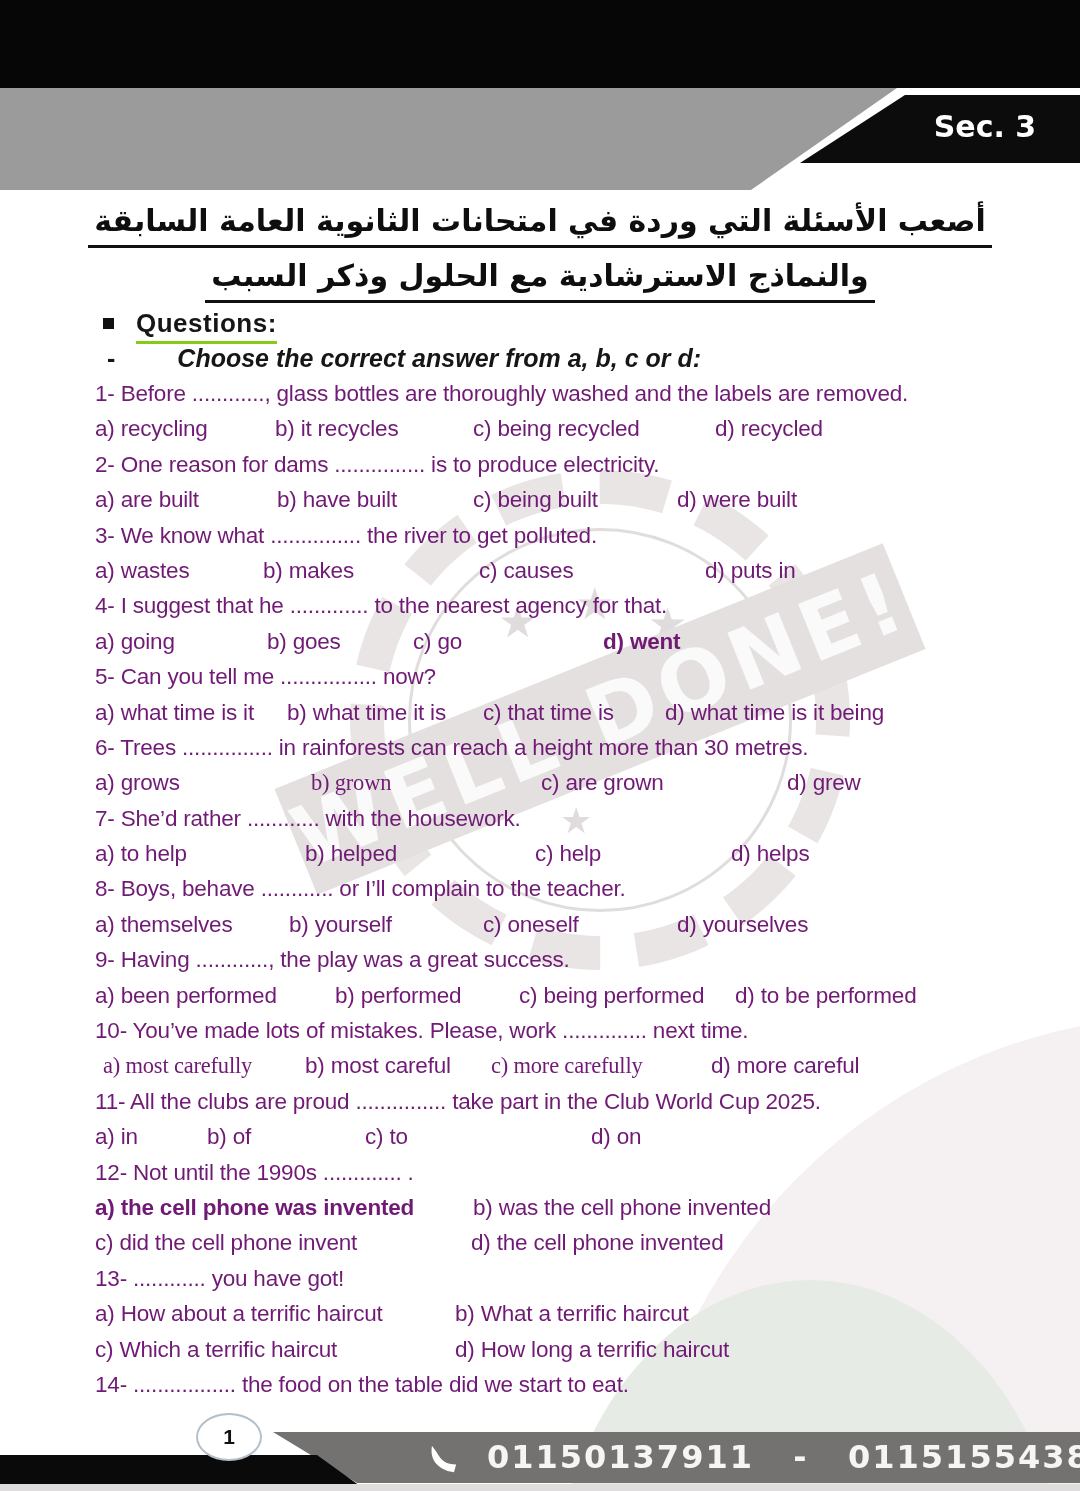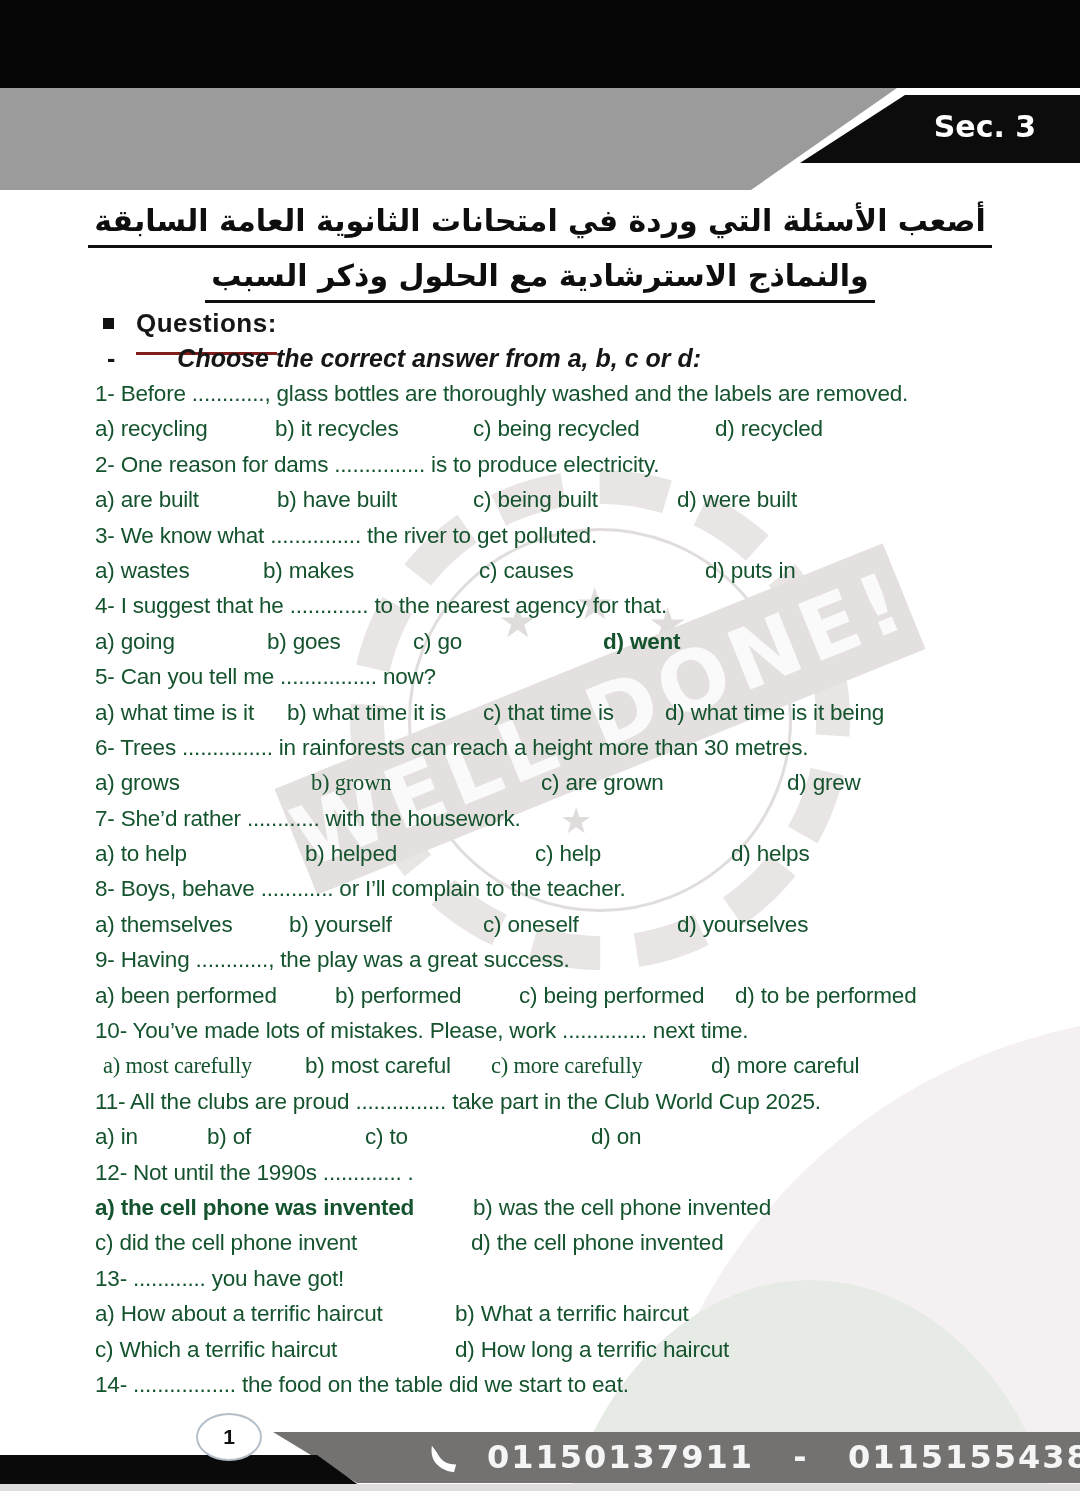--- a/index.html
+++ b/index.html
@@ -49,27 +49,27 @@
   .stamp-banner{left:272px;top:662px;width:656px;height:114px;background:#e4e0df;
     transform:rotate(-22deg);display:flex;align-items:center;justify-content:center;}
   .stamp-banner span{
     font-family:"DejaVu Sans", sans-serif;font-weight:800;font-size:84px;color:#fafafa;
     letter-spacing:6px;white-space:nowrap;}
   .stamp-star{position:absolute;color:#e0dcdc;font-size:44px;z-index:0;font-family:"DejaVu Sans", sans-serif;}
   
   .content{position:absolute;left:95px;top:308px;width:950px;z-index:2;}
   .head-row{position:relative;height:36px;white-space:nowrap;}
   .bullet-sq{display:inline-block;width:11px;height:11px;background:#111;margin:0 22px 3px 8px;}
-  .q-heading{display:inline-block;font-weight:700;font-size:26px;border-bottom:3px solid #7f1d1d;
-    padding-bottom:13px;letter-spacing:.5px;}
+  .q-heading{display:inline-block;font-weight:700;font-size:26px;border-bottom:3px solid #84cc16;
+    padding-bottom:2px;letter-spacing:.5px;}
   .sub-row{position:relative;height:37px;white-space:nowrap;}
   .sub-dash{display:inline-block;margin-left:12px;font-weight:700;font-size:25px;}
   .q-sub{display:inline-block;margin-left:62px;font-weight:700;font-style:italic;font-size:25px;}
   .line{position:relative;height:35.4px;white-space:nowrap;
-    font-size:22.5px;letter-spacing:-0.2px;color:#14532d;}
+    font-size:22.5px;letter-spacing:-0.2px;color:#701a75;}
   .opt{position:absolute;top:0;}
   
   .footer-bar{
     position:absolute;left:0;top:1432px;width:1080px;height:51px;background:#747271;z-index:3;
     clip-path:polygon(273px 0, 100% 0, 100% 100%, 357px 100%);
   }
   .footer-black{
     position:absolute;left:0;top:1455px;width:430px;height:31px;background:#0a0a0a;z-index:3;
     clip-path:polygon(0 0, 317px 0, 360px 100%, 0 100%);
   }

